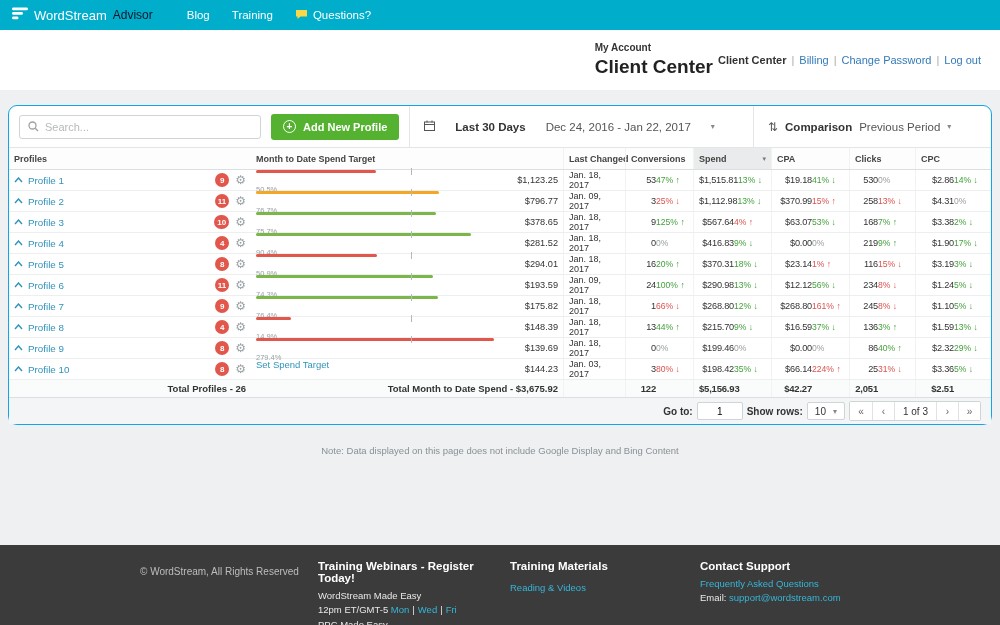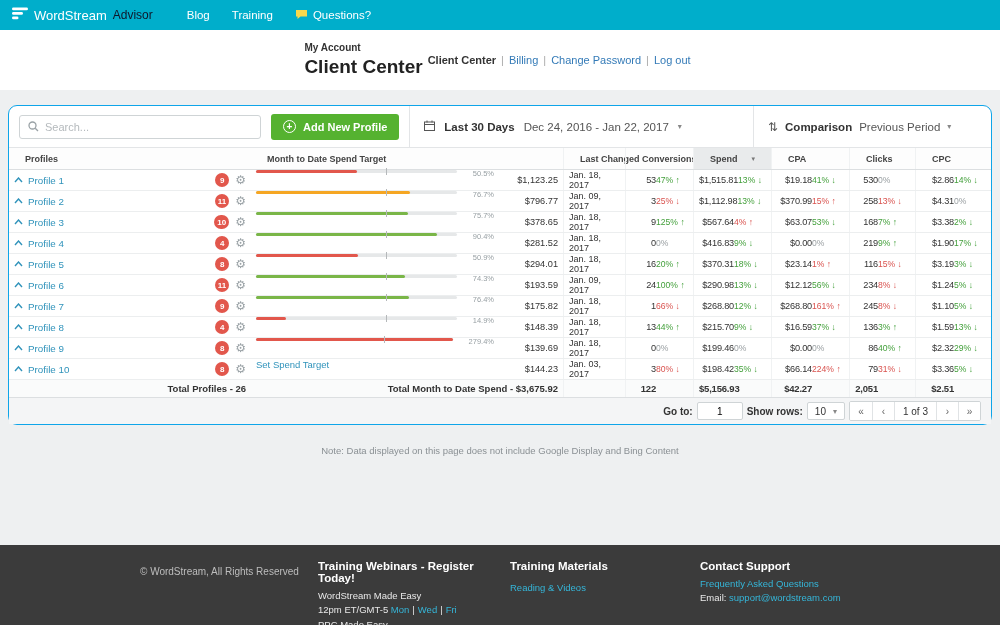--- a/index.html
+++ b/index.html
@@ -9,65 +9,65 @@
 
   
   .topnav{height:30px;background:#00aecb;display:flex;align-items:center;padding:0 12px}
   .brand{display:flex;align-items:center;gap:6px;margin-right:34px}
   .brand-name{color:#fff;font-weight:normal;font-size:13px}
   .brand-suffix{color:#0f172a;font-size:12px}
   .nav-link{color:#fff;font-size:11.5px;margin-right:22px}
   .questions{display:inline-flex;align-items:center;gap:5px}
 
   
-  .page-header{height:60px;background:#fff;display:flex;justify-content:center;align-items:center;padding:0 14px}
+  .page-header{height:60px;background:#fff;display:flex;justify-content:flex-end;align-items:center;padding:0 14px}
   .account-label{font-size:10px;font-weight:bold;color:#333}
   .page-title{font-size:19px;font-weight:bold;color:#222;margin-top:3px}
   .ph-right{font-size:11px;color:#aaa;white-space:nowrap}
   .ph-link{color:#337ab7;margin:0 5px}
   .ph-link.current{color:#333;font-weight:bold}
 
   
   .main{height:455px;padding:15px 8px 0}
   .card{background:#fff;border:1px solid #0ea5e9;border-radius:9px}
 
   
   .toolbar{display:flex;align-items:stretch;height:42px;border-bottom:1px solid #e3e5e7}
   .tb-search{width:262px;display:flex;align-items:center;padding:0 10px}
   .search-box{flex:1;display:flex;align-items:center;gap:6px;border:1px solid #cfd4d6;border-radius:3px;height:24px;padding:0 8px;background:#fff}
   .search-box input{border:none;outline:none;font-size:11px;color:#555;flex:1;min-width:0}
   .search-box input::placeholder{color:#b5babd}
   .tb-add{display:flex;align-items:center;padding-right:10px}
   .add-btn{display:inline-flex;align-items:center;gap:7px;background:#55b230;border:none;color:#fff;font-weight:bold;font-size:11px;height:26px;padding:0 12px;border-radius:3px;cursor:pointer;font-family:inherit}
   .plus-icon{display:inline-flex;align-items:center;justify-content:center;width:13px;height:13px;border:1px solid #fff;border-radius:50%;font-size:10px;line-height:1}
-  .tb-date{flex:1;border-left:1px solid #e3e5e7;display:flex;align-items:center;gap:9px;padding:0 14px;font-size:11.5px;color:#555;cursor:pointer}
+  .tb-date{flex:1;border-left:1px solid #e3e5e7;display:flex;align-items:center;gap:20px;padding:0 14px;font-size:11.5px;color:#555;cursor:pointer}
   .tb-date b{color:#333}
   .tb-compare{width:238px;border-left:1px solid #e3e5e7;display:flex;align-items:center;gap:7px;padding:0 14px;font-size:11.5px;color:#555;cursor:pointer}
   .tb-compare b{color:#333}
   .updown{font-family:"DejaVu Sans",sans-serif;color:#555;font-size:12px}
   .caret{font-size:8px;color:#888}
 
   
   .thead{display:flex;background:#fdfdfd;border-bottom:1px solid #dcdfe1;height:22px;align-items:center;font-size:9px;font-weight:bold;color:#444;white-space:nowrap}
-  .hcell{padding:0 16px;height:100%;display:flex;align-items:center}
+  .hcell{padding:0 5px;height:100%;display:flex;align-items:center}
   .c-profile{width:242px}
   .c-target{width:248px}
   .c-amount{width:64px;justify-content:flex-end;text-align:right}
   .c-date{width:62px;border-left:1px solid #f0f2f3}
   .c-conversions{width:68px;border-left:1px solid #f0f2f3}
   .c-spend{width:78px;border-left:1px solid #f0f2f3}
   .c-cpa{width:78px;border-left:1px solid #f0f2f3}
   .c-clicks{width:66px;border-left:1px solid #f0f2f3}
   .c-cpc{width:76px;border-left:1px solid #f0f2f3}
   .h-spend{background:#e9ebec;justify-content:space-between}
   .sort-caret{font-size:7px;color:#777}
 
   .trow{display:flex;height:21px;border-bottom:1px solid #eceeef;background:#fff;align-items:stretch}
   .trow .cell{padding:0 5px;display:flex;align-items:center}
-  .trow .cell.c-target{flex-direction:row;align-items:stretch;justify-content:flex-start;gap:16px}
+  .trow .cell.c-target{flex-direction:column;align-items:stretch;justify-content:flex-start;gap:16px}
   .chev{display:inline-flex;margin-right:5px}
   .plink{color:#3093bb;font-size:9.8px}
   .spacer{flex:1}
   .badge{min-width:14px;height:14px;border-radius:8px;background:#e2574c;color:#fff;font-size:8px;font-weight:bold;display:inline-flex;align-items:center;justify-content:center;padding:0 3px;margin-right:6px;cursor:pointer}
   .gear{color:#9aa2a6;font-size:12px;cursor:pointer;font-family:"DejaVu Sans",sans-serif;line-height:1}
   .bar-track{position:relative;width:100%;height:3px;background:#e6e8e9;border-radius:2px}
   .bar-fill{position:absolute;left:0;top:0;height:3px;border-radius:2px}
   .bar-marker{position:absolute;left:65%;top:-2px;width:1px;height:7px;background:#b5b8ba}
   .bar-pct{font-size:7.5px;color:#98a0a4;line-height:1}
   .set-target{color:#3093bb;font-size:9.5px}
@@ -596,21 +596,21 @@
           </div>
           <div class="cell c-spend">
             <span class="mval">$198.42</span>
             <span class="mchg chg-good">35% <span class="arr">↓</span></span>
           </div>
           <div class="cell c-cpa">
             <span class="mval">$66.14</span>
             <span class="mchg chg-bad">224% <span class="arr">↑</span></span>
           </div>
           <div class="cell c-clicks">
-            <span class="mval">79</span>
+            <span class="mval">25</span>
             <span class="mchg chg-bad">31% <span class="arr">↓</span></span>
           </div>
           <div class="cell c-cpc">
             <span class="mval">$3.36</span>
             <span class="mchg chg-good">5% <span class="arr">↓</span></span>
           </div>
         </div>
       </div>
 
     <div class="trow totals">

